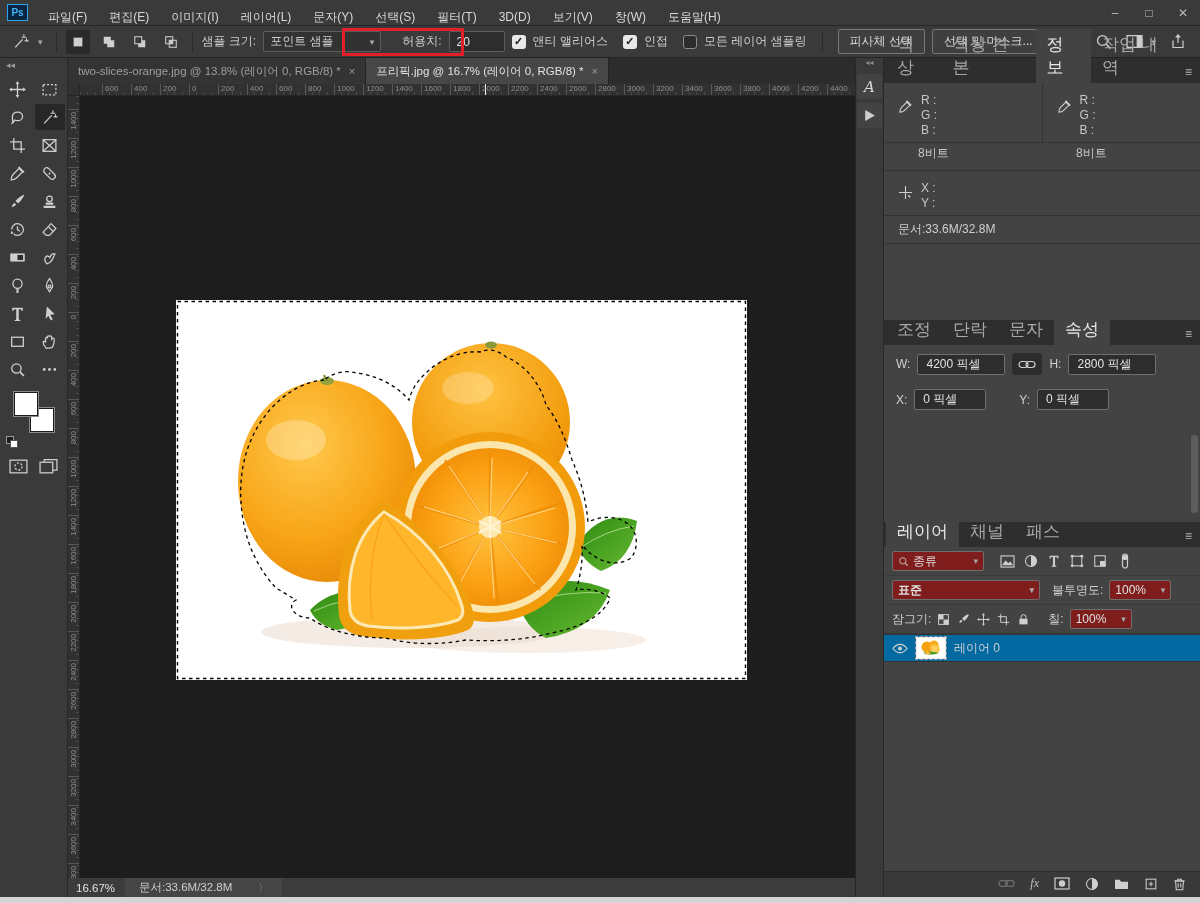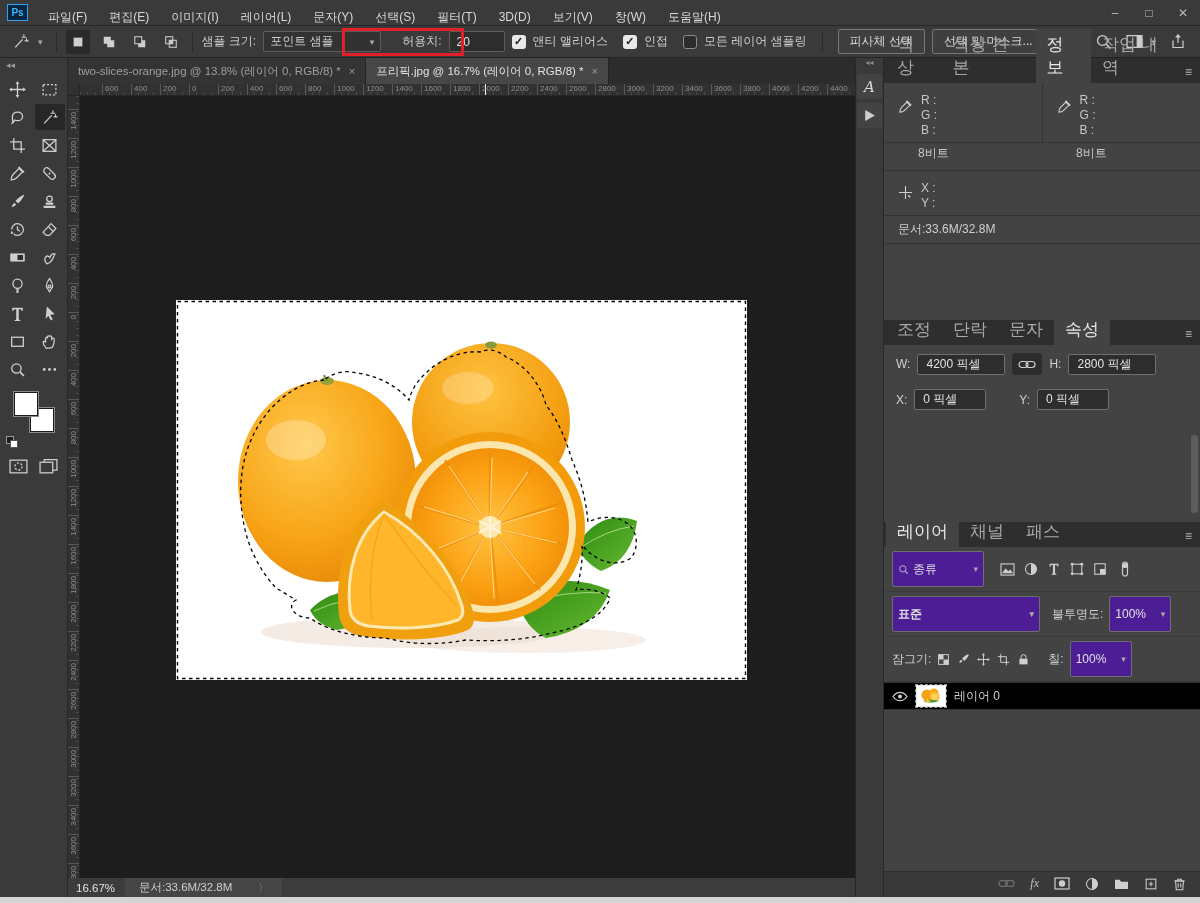--- a/index.html
+++ b/index.html
@@ -139,24 +139,24 @@
   #link-btn { width:30px; height:22px; background:#2c2c2c; border-radius:3px;
               display:flex; align-items:center; justify-content:center; }
   #prop-scrollbar { position:absolute; right:2px; top:115px; width:7px; height:78px;
                     background:#5d5d5d; border-radius:3px; }
 
   
   .lrow { display:flex; align-items:center; gap:6px; padding:4px 8px; border-bottom:1px solid #3a3a3a; }
   #layer-filter-dd { width:92px; }
   .lfilter-icons { display:flex; align-items:center; gap:9px; margin-left:10px; }
   #blend-dd { width:148px;font-weight:bold; }
-  .small-dd { background:#4c1d95; border:1px solid #6f6f6f; border-radius:2px; height:36px;
+  .small-dd { background:#7f1d1d; border:1px solid #6f6f6f; border-radius:2px; height:20px;
               padding:0 5px; display:flex; align-items:center; color:#e0e0e0; }
   .lock-icons { display:flex; align-items:center; gap:7px; }
-  #layer-row { display:flex; align-items:center; gap:8px; height:28px; background:#000000;
+  #layer-row { display:flex; align-items:center; gap:8px; height:28px; background:#0369a1;
                padding:0 8px; border-top:1px solid #333; border-bottom:1px solid #333; }
   #layer-thumb { width:30px; height:22px; background:#fff; border:1px solid #e8e8e8;
                  outline:1px dashed #9a9a9a; }
   #layers-empty { height:225px; }
   #layers-bottom { position:absolute; left:0; right:0; bottom:0; height:24px;
                    border-top:1px solid #2d2d2d; background:#393939;
                    display:flex; align-items:center; justify-content:flex-end; gap:15px; padding:0 14px; }
   .fx-label { font-style:italic; font-size:12px; color:#c2c2c2; font-family:"Liberation Serif",serif; }
 </style>
 </head>

